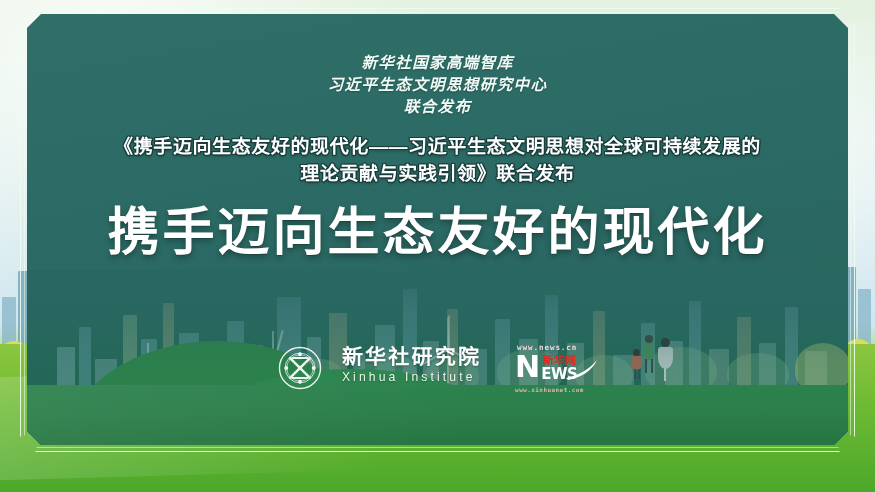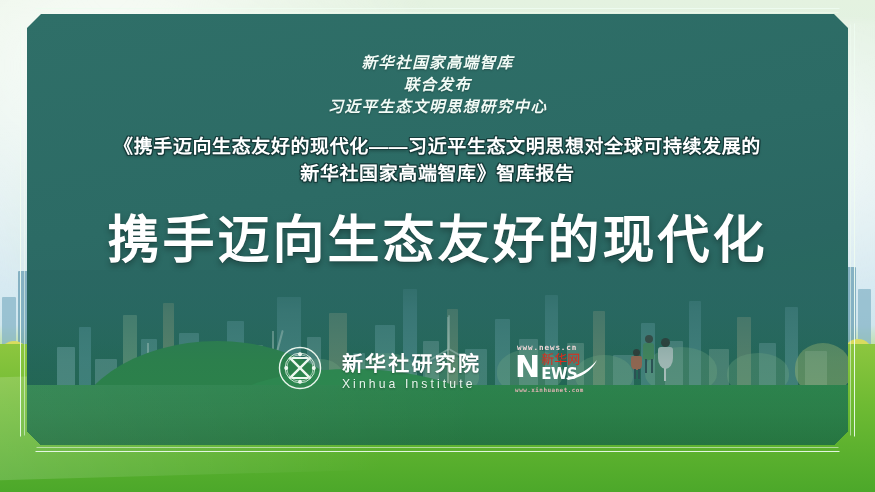--- a/index.html
+++ b/index.html
@@ -85,48 +85,48 @@
   .org div{white-space:nowrap;font-style:italic;}
 
   .report{margin-top:15px;color:#ffffff;font-size:19px;line-height:27px;font-weight:700;
     letter-spacing:.6px;
     text-shadow:
       -1.2px 0 0 #173c3b, 1.2px 0 0 #173c3b, 0 -1.2px 0 #173c3b, 0 1.2px 0 #173c3b,
       -1px -1px 0 #173c3b, 1px -1px 0 #173c3b, -1px 1px 0 #173c3b, 1px 1px 0 #173c3b,
       0 2px 3px rgba(0,0,0,.35);}
   .report div{white-space:nowrap;}
 
-  .maintitle{margin-top:24px;color:#ffffff;font-size:52px;line-height:58px;font-weight:700;
+  .maintitle{margin-top:16px;color:#ffffff;font-size:52px;line-height:58px;font-weight:700;
     letter-spacing:3px;white-space:nowrap;
     text-shadow:0 3px 6px rgba(0,0,0,.33), 0 1px 0 rgba(0,0,0,.18);}
 
   .subtitle{margin-top:14px;color:#ffffff;font-size:20.5px;line-height:28px;font-weight:700;
     letter-spacing:.4px;white-space:nowrap;
     text-shadow:0 2px 4px rgba(0,0,0,.40);}
 
   
   .logos{position:absolute;left:0;right:0;bottom:52px;display:flex;justify-content:center;
     align-items:center;gap:30px;}
-  .lg-left{display:flex;align-items:flex-end;gap:20px;}
+  .lg-left{display:flex;align-items:flex-start;gap:20px;}
   .emblem{width:44px;height:44px;}
   .xh-name{display:flex;flex-direction:column;align-items:flex-start;line-height:1;}
   .xh-cn{color:#fff;font-size:21px;font-weight:700;letter-spacing:2.2px;
     text-shadow:0 1px 2px rgba(0,0,0,.3);}
   .xh-en{color:#eaf6ee;font-size:12.2px;letter-spacing:3.1px;margin-top:4px;
     text-shadow:0 1px 2px rgba(0,0,0,.3);}
 
   .lg-right{position:relative;width:86px;height:50px;}
   .nw-top{position:absolute;top:0;left:6px;font-size:7.6px;letter-spacing:.9px;color:#f3d9d9;
     font-weight:700;font-family:"DejaVu Sans Mono",monospace;}
   .nw-bot{position:absolute;bottom:0;left:4px;font-size:5.9px;letter-spacing:.5px;color:#e0b3b3;
     font-weight:700;font-family:"DejaVu Sans Mono",monospace;}
   .nw-mid{position:absolute;top:9px;left:4px;height:30px;display:flex;align-items:stretch;}
   .nw-N{color:#fff;font-size:30px;font-weight:700;line-height:30px;font-family:"DejaVu Sans",sans-serif;}
   .nw-stackcn{display:flex;flex-direction:column;justify-content:center;margin-left:1px;}
-  .nw-cn{color:#e02a1b;font-size:13px;font-weight:400;line-height:14px;letter-spacing:0;}
+  .nw-cn{color:#e02a1b;font-size:11px;font-weight:700;line-height:14px;letter-spacing:0;text-align:center;}
   .nw-ews{color:#fff;font-size:15px;font-weight:700;line-height:15px;letter-spacing:-.5px;
     font-family:"DejaVu Sans",sans-serif;}
   .nw-swoosh{position:absolute;right:-2px;top:16px;}
 </style>
 </head>
 <body>
 
 <div class="stage">
 
   <div class="backdrop">
@@ -237,27 +237,27 @@
         <div class="leg" style="left:15px;top:36px;height:10px;"></div>
       </div>
 
       <div class="p-veil"></div>
     </div>
 
     <div class="content">
 
       <div class="org">
         <div>新华社国家高端智库</div>
+        <div>习近平生态文明思想研究中心</div>
         <div>联合发布</div>
-        <div>习近平生态文明思想研究中心</div>
       </div>
 
       <div class="report">
         <div>《携手迈向生态友好的现代化——习近平生态文明思想对全球可持续发展的</div>
-        <div>新华社国家高端智库》智库报告</div>
+        <div>理论贡献与实践引领》联合发布</div>
       </div>
 
       <div class="maintitle">携手迈向生态友好的现代化</div>
 
     </div>
 
     <div class="logos">
 
       <div class="lg-left">
         <span class="emblem">

